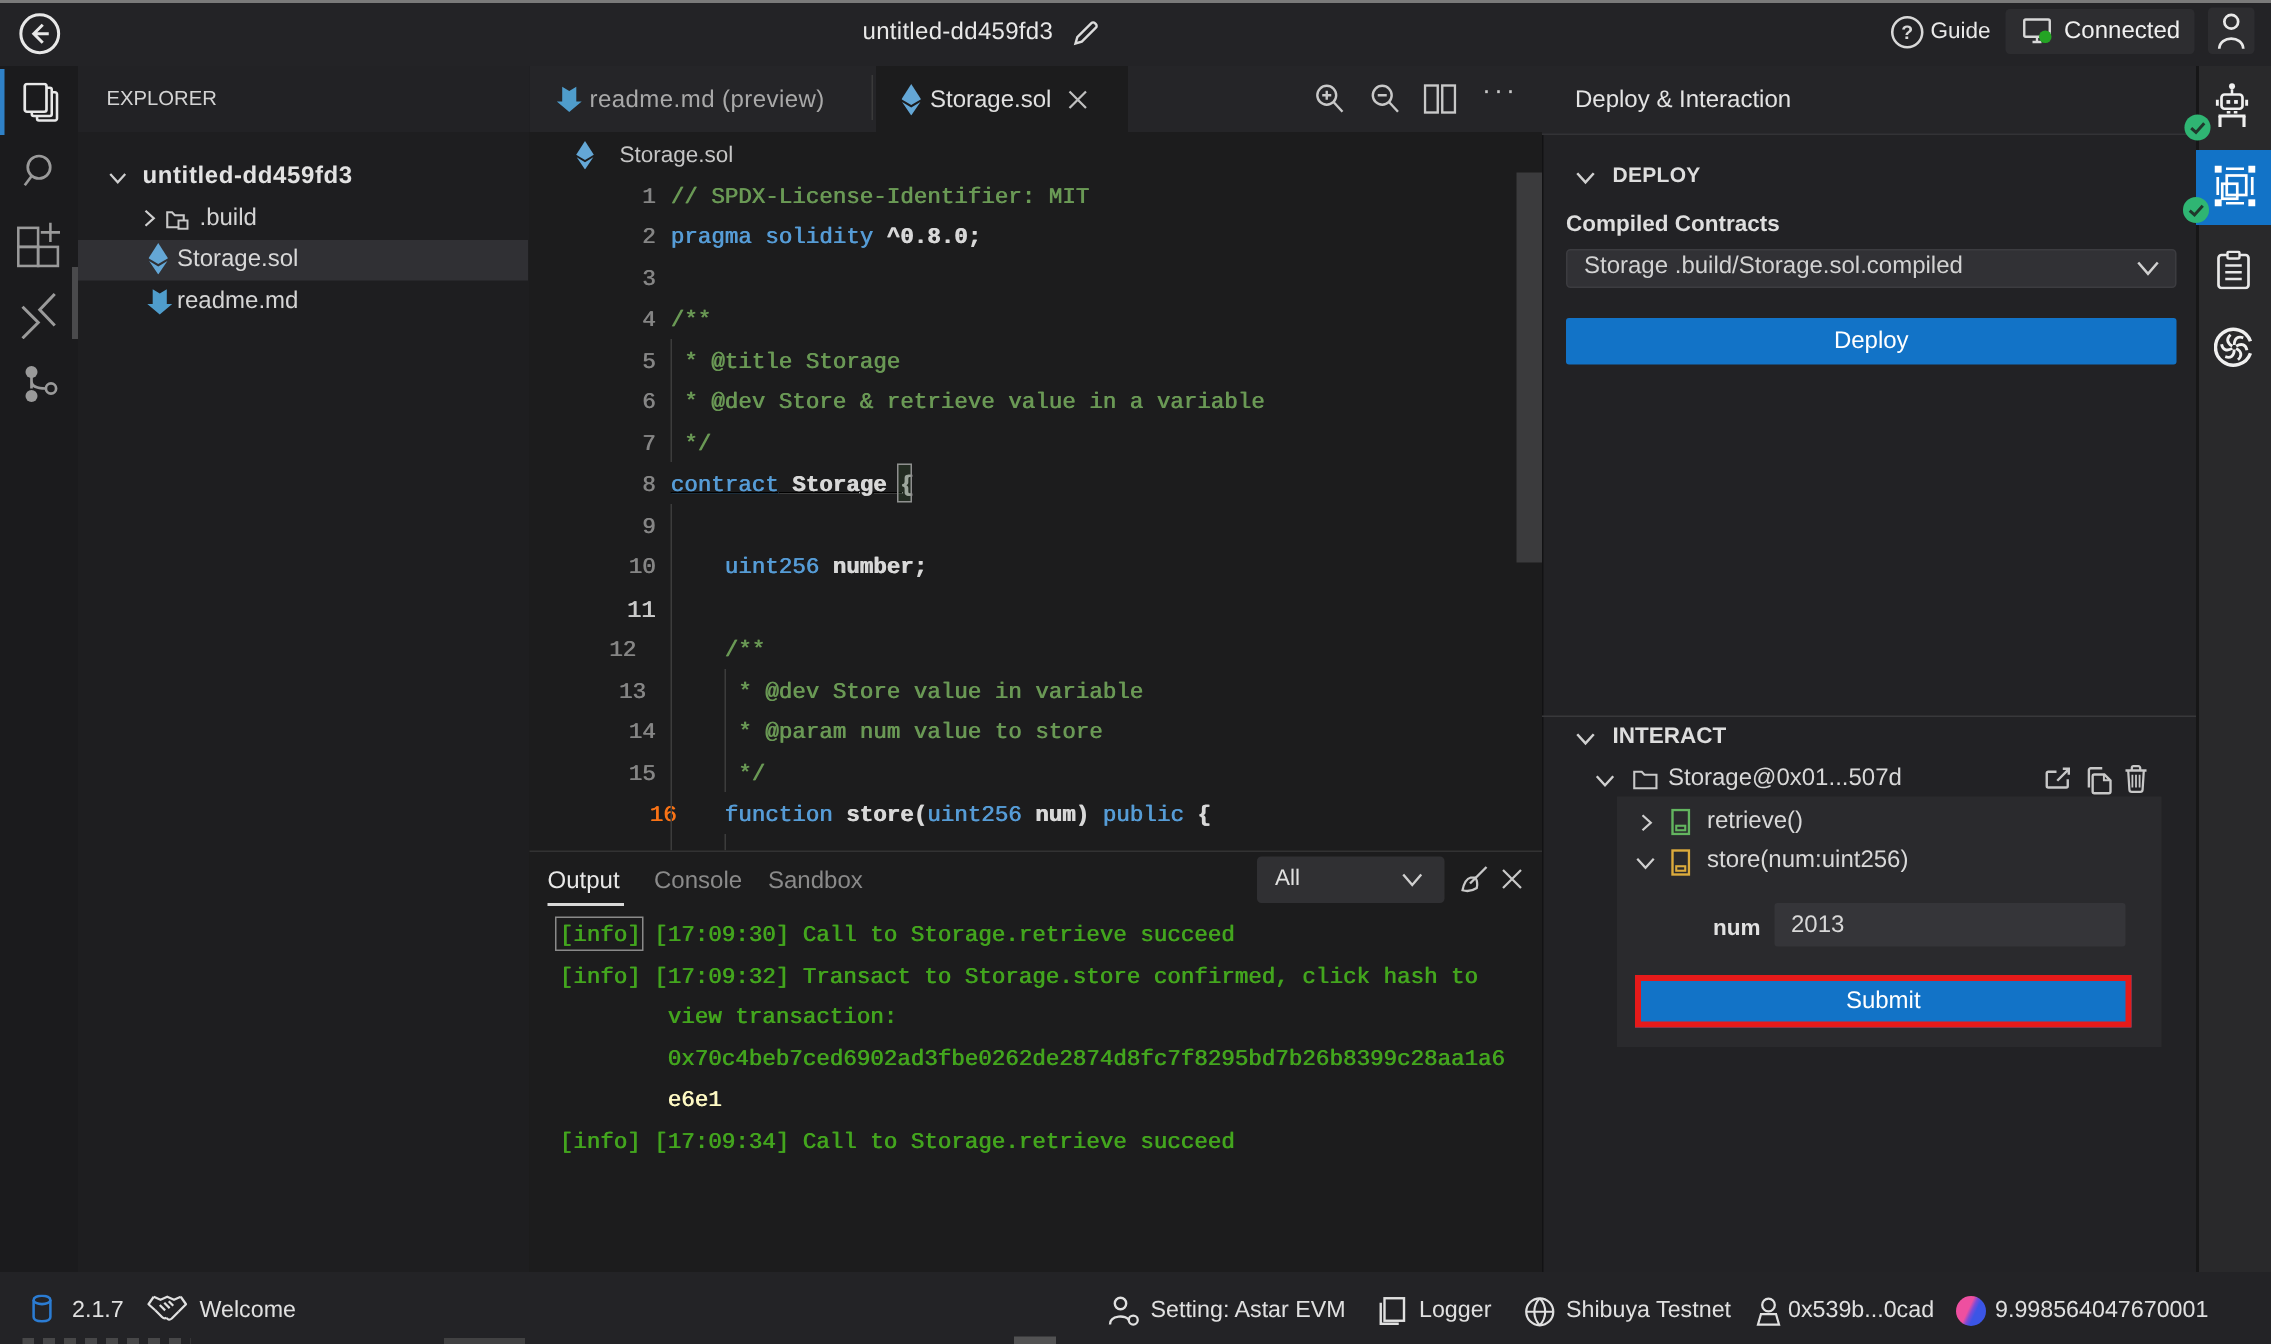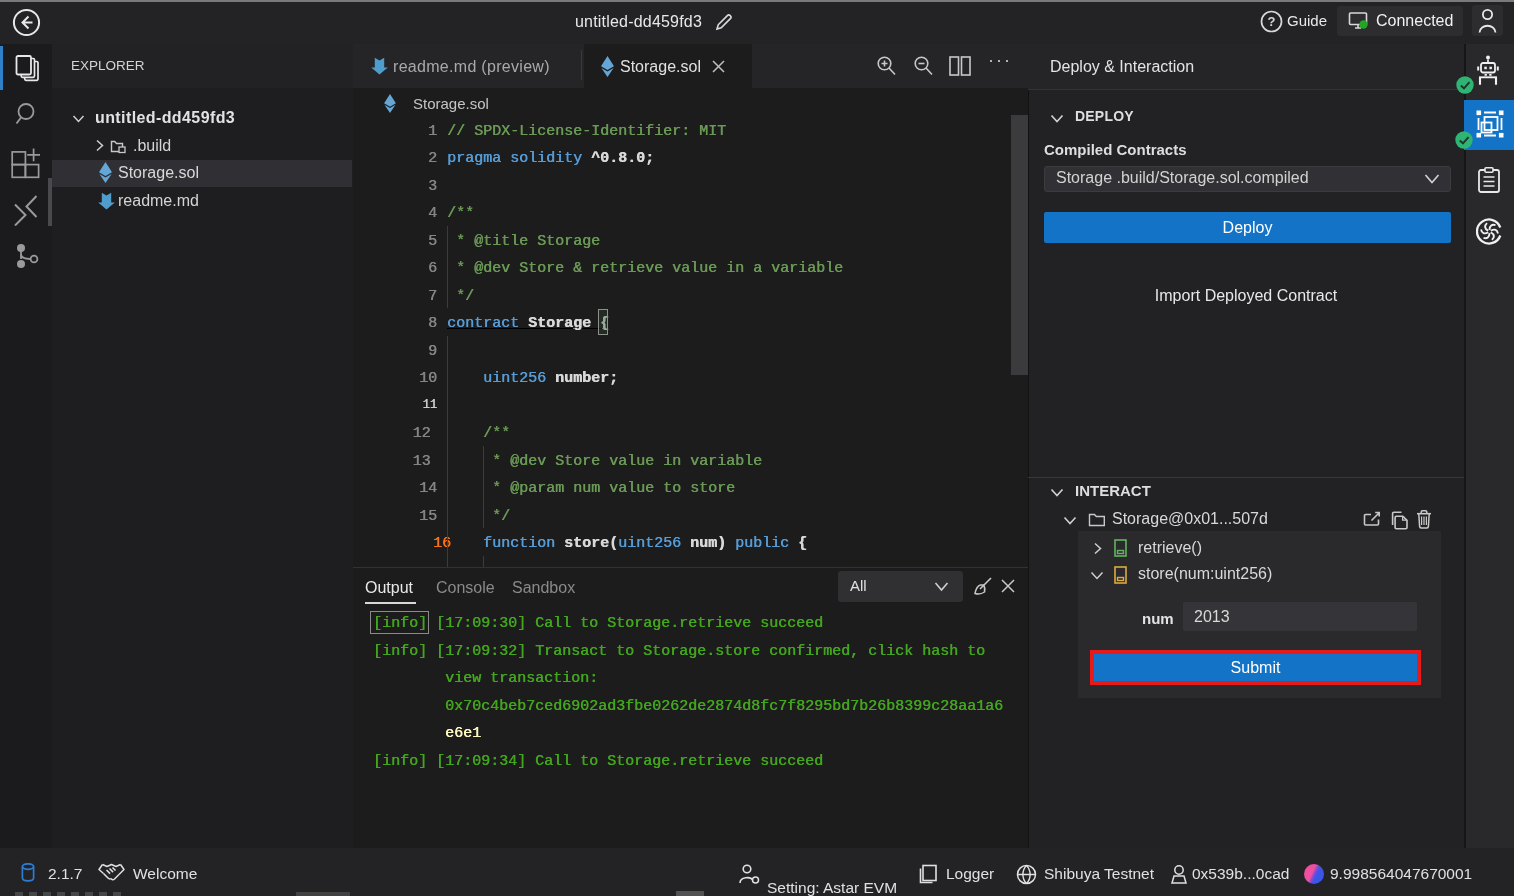--- a/index.html
+++ b/index.html
@@ -172,23 +172,23 @@
       <div class="abs mono" style="left:406px;top:260px;width:31px;text-align:right;font-size:15px;color:#858585;">6</div>
       <div class="abs mono" style="left:447px;top:260px;font-size:15px;white-space:pre;"><span class="cm"> * @dev Store &amp; retrieve value in a variable</span></div>
       <div class="abs mono" style="left:406px;top:287.5px;width:31px;text-align:right;font-size:15px;color:#858585;">7</div>
       <div class="abs mono" style="left:447px;top:287.5px;font-size:15px;white-space:pre;"><span class="cm"> */</span></div>
       <div class="abs mono" style="left:406px;top:315px;width:31px;text-align:right;font-size:15px;color:#858585;">8</div>
       <div class="abs mono" style="left:447px;top:315px;font-size:15px;white-space:pre;text-decoration:underline;"><span class="kw">contract</span><span class="wh"> Storage {</span></div>
       <div class="abs mono" style="left:406px;top:342.5px;width:31px;text-align:right;font-size:15px;color:#858585;">9</div>
       <div class="abs mono" style="left:447px;top:342.5px;font-size:15px;white-space:pre;"></div>
       <div class="abs mono" style="left:406px;top:370px;width:31px;text-align:right;font-size:15px;color:#858585;">10</div>
       <div class="abs mono" style="left:447px;top:370px;font-size:15px;white-space:pre;"><span class="wh">    </span><span class="kw">uint256</span><span class="wh"> number;</span></div>
-      <div class="abs mono" style="left:406px;top:397.5px;width:31px;text-align:right;font-size:12px;color:#cacaca;">11</div>
+      <div class="abs mono" style="left:406px;top:397.5px;width:31px;text-align:right;font-size:16px;color:#cacaca;">11</div>
       <div class="abs mono" style="left:447px;top:397.5px;font-size:15px;white-space:pre;"></div>
-      <div class="abs mono" style="left:406px;top:425px;width:31px;text-align:center;font-size:15px;color:#858585;">12</div>
+      <div class="abs mono" style="left:406px;top:425px;width:31px;text-align:left;font-size:15px;color:#858585;">12</div>
       <div class="abs mono" style="left:447px;top:425px;font-size:15px;white-space:pre;"><span class="cm">    /**</span></div>
       <div class="abs mono" style="left:406px;top:452.5px;width:31px;text-align:center;font-size:15px;color:#858585;">13</div>
       <div class="abs mono" style="left:447px;top:452.5px;font-size:15px;white-space:pre;"><span class="cm">     * @dev Store value in variable</span></div>
       <div class="abs mono" style="left:406px;top:480px;width:31px;text-align:right;font-size:15px;color:#858585;">14</div>
       <div class="abs mono" style="left:447px;top:480px;font-size:15px;white-space:pre;"><span class="cm">     * @param num value to store</span></div>
       <div class="abs mono" style="left:406px;top:507.5px;width:31px;text-align:right;font-size:15px;color:#858585;">15</div>
       <div class="abs mono" style="left:447px;top:507.5px;font-size:15px;white-space:pre;"><span class="cm">     */</span></div>
       <div class="abs mono" style="left:420px;top:535px;width:31px;text-align:right;font-size:15px;color:#f97316;">16</div>
       <div class="abs mono" style="left:447px;top:535px;font-size:15px;white-space:pre;"><span class="wh">    </span><span class="kw">function</span><span class="wh"> store(</span><span class="kw">uint256</span><span class="wh"> num) </span><span class="kw">public</span><span class="wh"> {</span></div>
     </div>
@@ -240,21 +240,20 @@
     <path d="M1.5 3.5 L7 9.5 L12.5 3.5" fill="none" stroke="#d0d0d0" stroke-width="1.7"></path>
   </svg>
   <div class="abs" style="left:1075px;top:108px;font-size:14px;letter-spacing:.2px;font-weight:bold;color:#dedede;">DEPLOY</div>
   <div class="abs" style="left:1044px;top:141px;font-size:15px;font-weight:bold;color:#dedede;">Compiled Contracts</div>
   <div class="abs" style="left:1044px;top:166px;width:407px;height:26px;background:#313135;border-radius:3px;border:1px solid #3c3c40;"></div>
   <div class="abs" style="left:1056px;top:169px;font-size:16px;color:#d2d2d2;">Storage .build/Storage.sol.compiled</div>
   <svg class="abs" style="left:1424px;top:173px;" width="16" height="12" viewBox="0 0 16 12">
     <path d="M1.5 2 L8 9.5 L14.5 2" fill="none" stroke="#d0d0d0" stroke-width="1.7"></path>
   </svg>
   <div class="abs" style="left:1044px;top:212px;width:407px;height:31px;background:#1273c7;border-radius:2px;text-align:center;line-height:31px;font-size:16px;color:#fff;">Deploy</div>
-  <div class="abs" style="left:1028px;top:287px;width:436px;text-align:center;font-size:16px;color:#e8e8e8;">Import Deployed Contract</div>
 
   <div class="abs" style="left:1028px;top:477px;width:436px;height:1px;background:#38383b;"></div>
   <svg class="abs" style="left:1050px;top:486px;" width="14" height="13" viewBox="0 0 14 13">
     <path d="M1.5 3.5 L7 9.5 L12.5 3.5" fill="none" stroke="#d0d0d0" stroke-width="1.7"></path>
   </svg>
   <div class="abs" style="left:1075px;top:482px;font-size:15px;font-weight:bold;color:#dedede;">INTERACT</div>
 
   <svg class="abs" style="left:1063px;top:514px;" width="14" height="13" viewBox="0 0 14 13">
     <path d="M1.5 3.5 L7 9.5 L12.5 3.5" fill="none" stroke="#d0d0d0" stroke-width="1.6"></path>
   </svg>
@@ -377,21 +376,21 @@
       <path d="M8.5 8 l3.6 3.6 M11.5 6.5 l3.6 3.6 M14.5 5.5 l3 3"></path>
     </g>
   </svg>
   <div class="abs" style="left:133px;top:865px;font-size:15.5px;color:#e0e0e0;">Welcome</div>
 
   <svg class="abs" style="left:737px;top:864px;" width="24" height="21" viewBox="0 0 24 21">
     <circle cx="10" cy="5" r="3.8" fill="none" stroke="#e0e0e0" stroke-width="1.6"></circle>
     <path d="M3 19 C3 12.5 14 12.5 15.5 16" fill="none" stroke="#e0e0e0" stroke-width="1.6"></path>
     <circle cx="18.5" cy="16" r="3" fill="none" stroke="#e0e0e0" stroke-width="1.5"></circle>
   </svg>
-  <div class="abs" style="left:767px;top:865px;font-size:15.5px;color:#e0e0e0;margin-top:14px;">Setting: Astar EVM</div>
+  <div class="abs" style="left:767px;top:865px;font-size:15.5px;color:#e0e0e0;">Setting: Astar EVM</div>
   <svg class="abs" style="left:917px;top:864px;" width="21" height="21" viewBox="0 0 21 21">
     <rect x="6" y="1.5" width="13" height="15" fill="none" stroke="#e0e0e0" stroke-width="1.6"></rect>
     <path d="M3.5 4.5 v14 h12" fill="none" stroke="#e0e0e0" stroke-width="1.6"></path>
   </svg>
   <div class="abs" style="left:946px;top:865px;font-size:15.5px;color:#e0e0e0;">Logger</div>
   <svg class="abs" style="left:1016px;top:864px;" width="21" height="21" viewBox="0 0 21 21">
     <circle cx="10.5" cy="10.5" r="9" fill="none" stroke="#e0e0e0" stroke-width="1.5"></circle>
     <path d="M1.5 10.5 h18 M10.5 1.5 a13 13 0 0 1 0 18 M10.5 1.5 a13 13 0 0 0 0 18" fill="none" stroke="#e0e0e0" stroke-width="1.4"></path>
   </svg>
   <div class="abs" style="left:1044px;top:865px;font-size:15.5px;color:#e0e0e0;">Shibuya Testnet</div>

